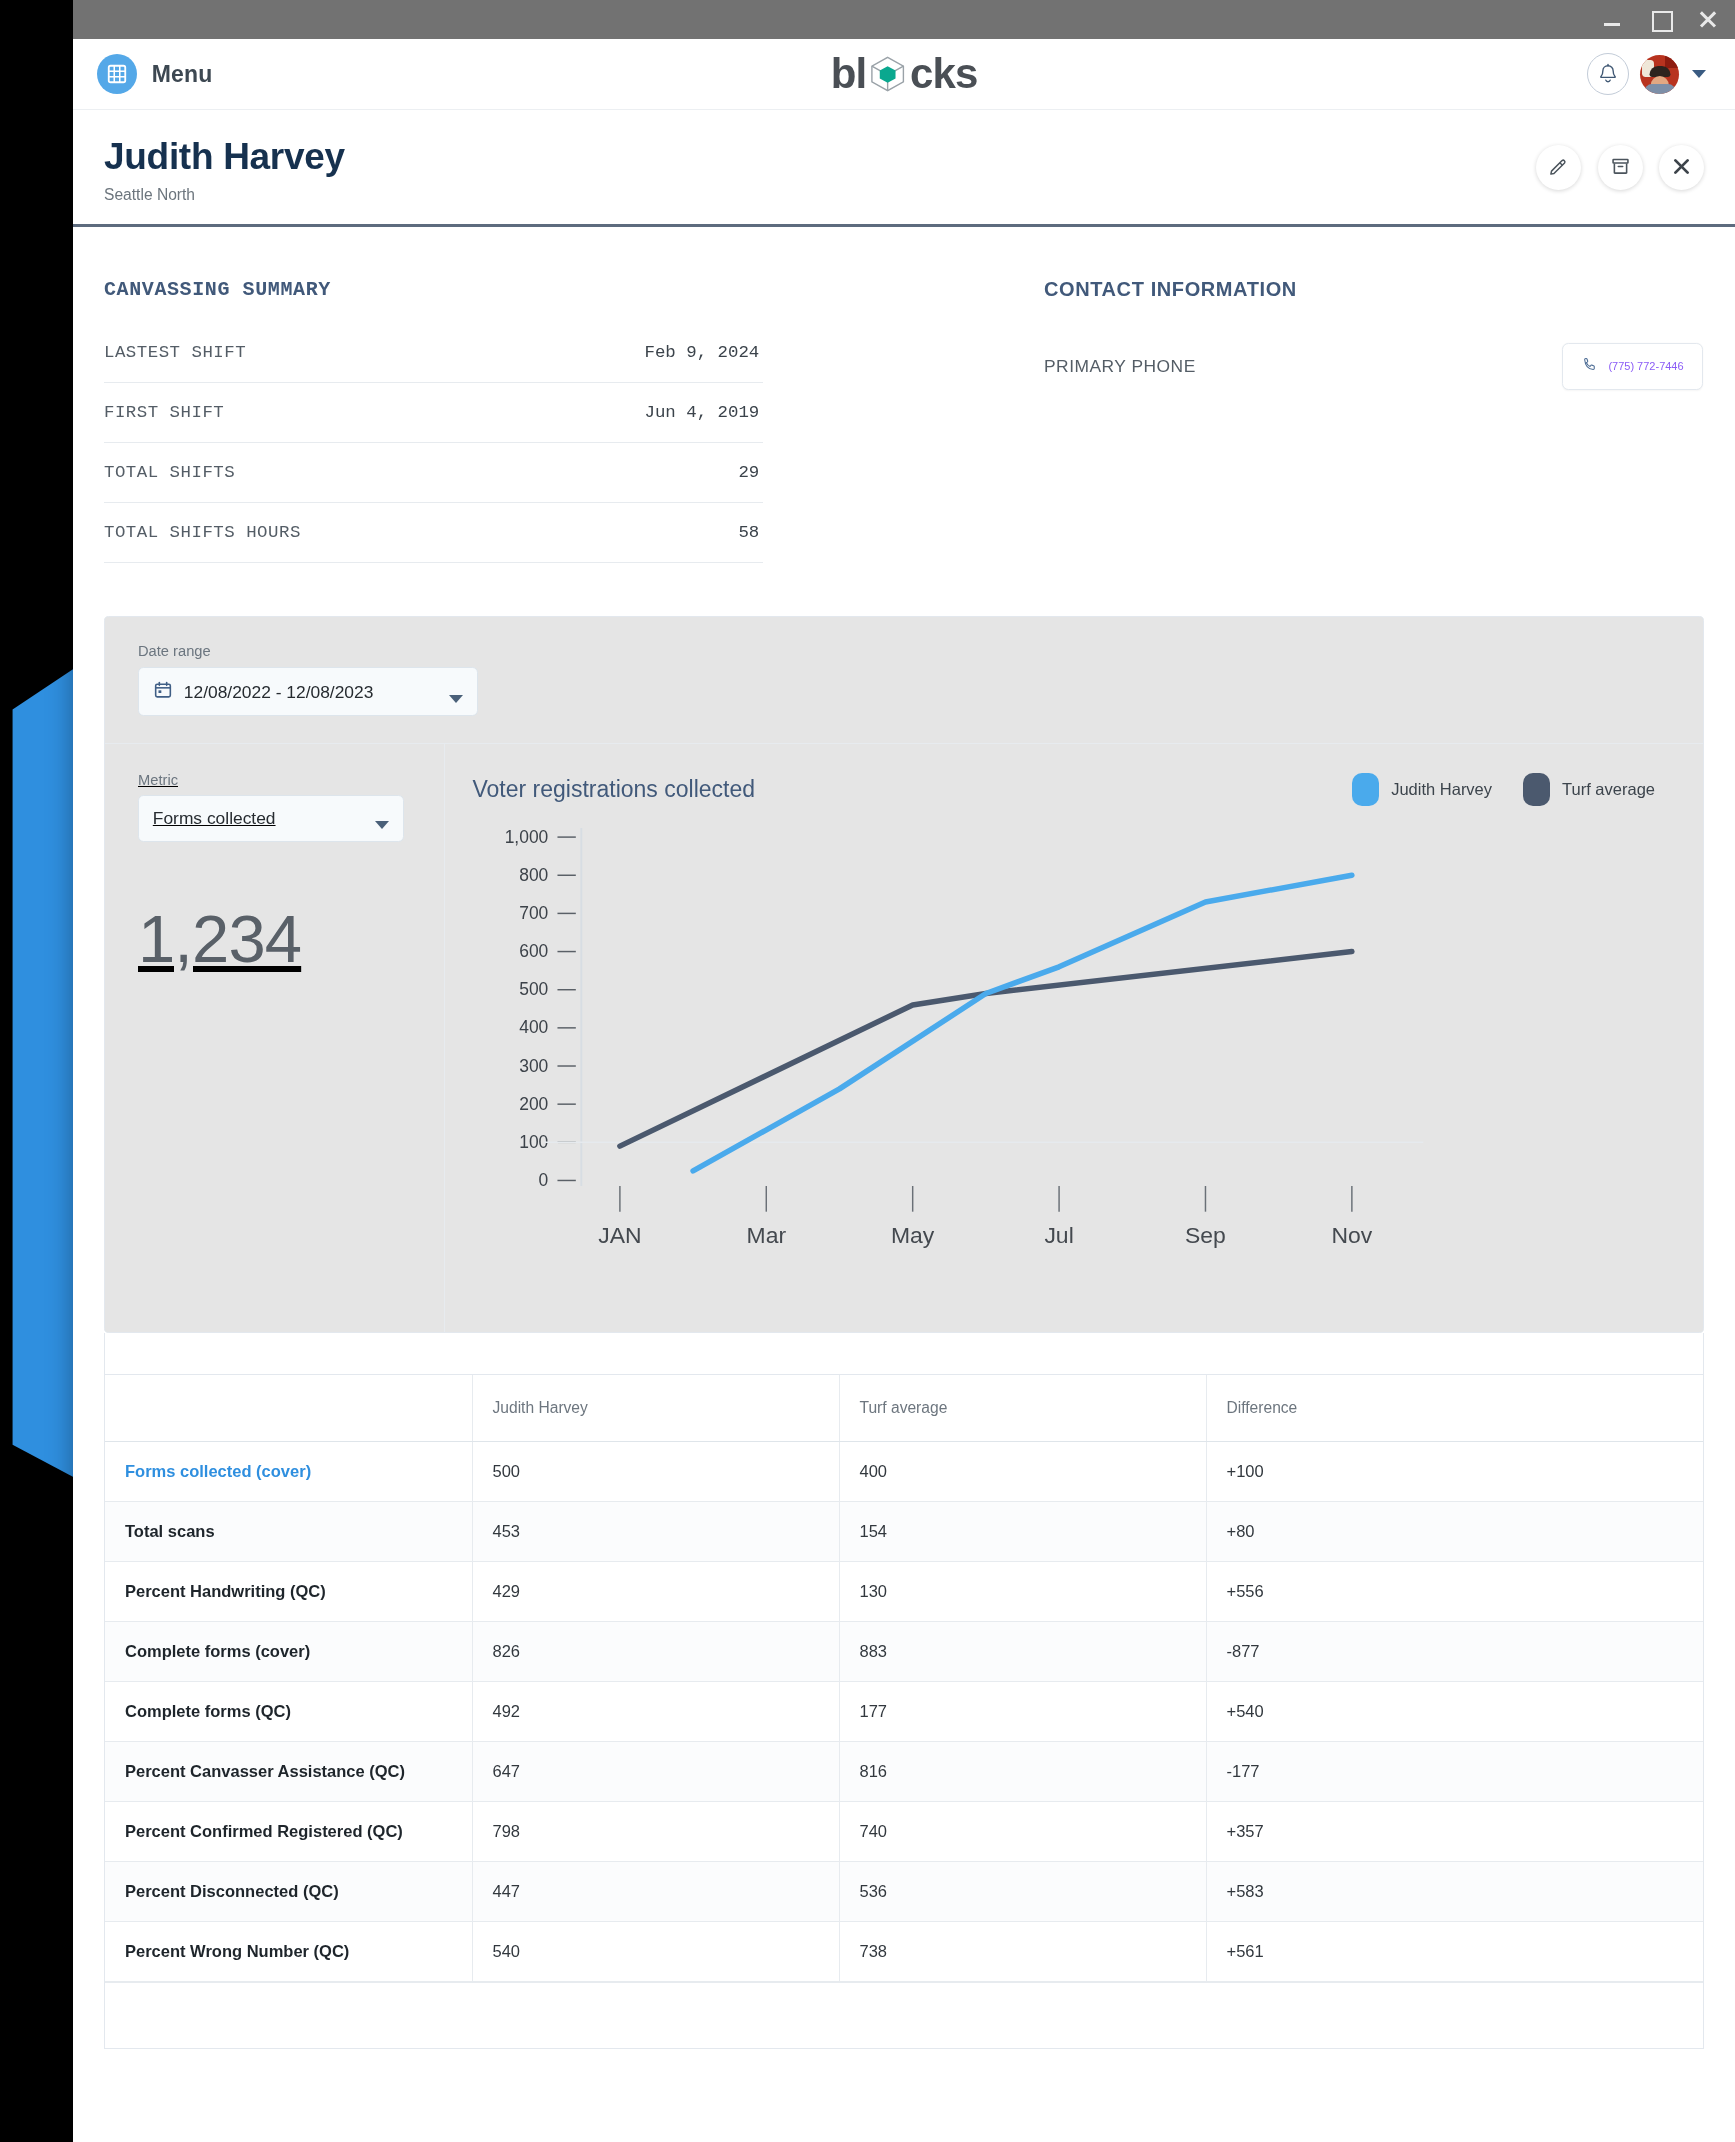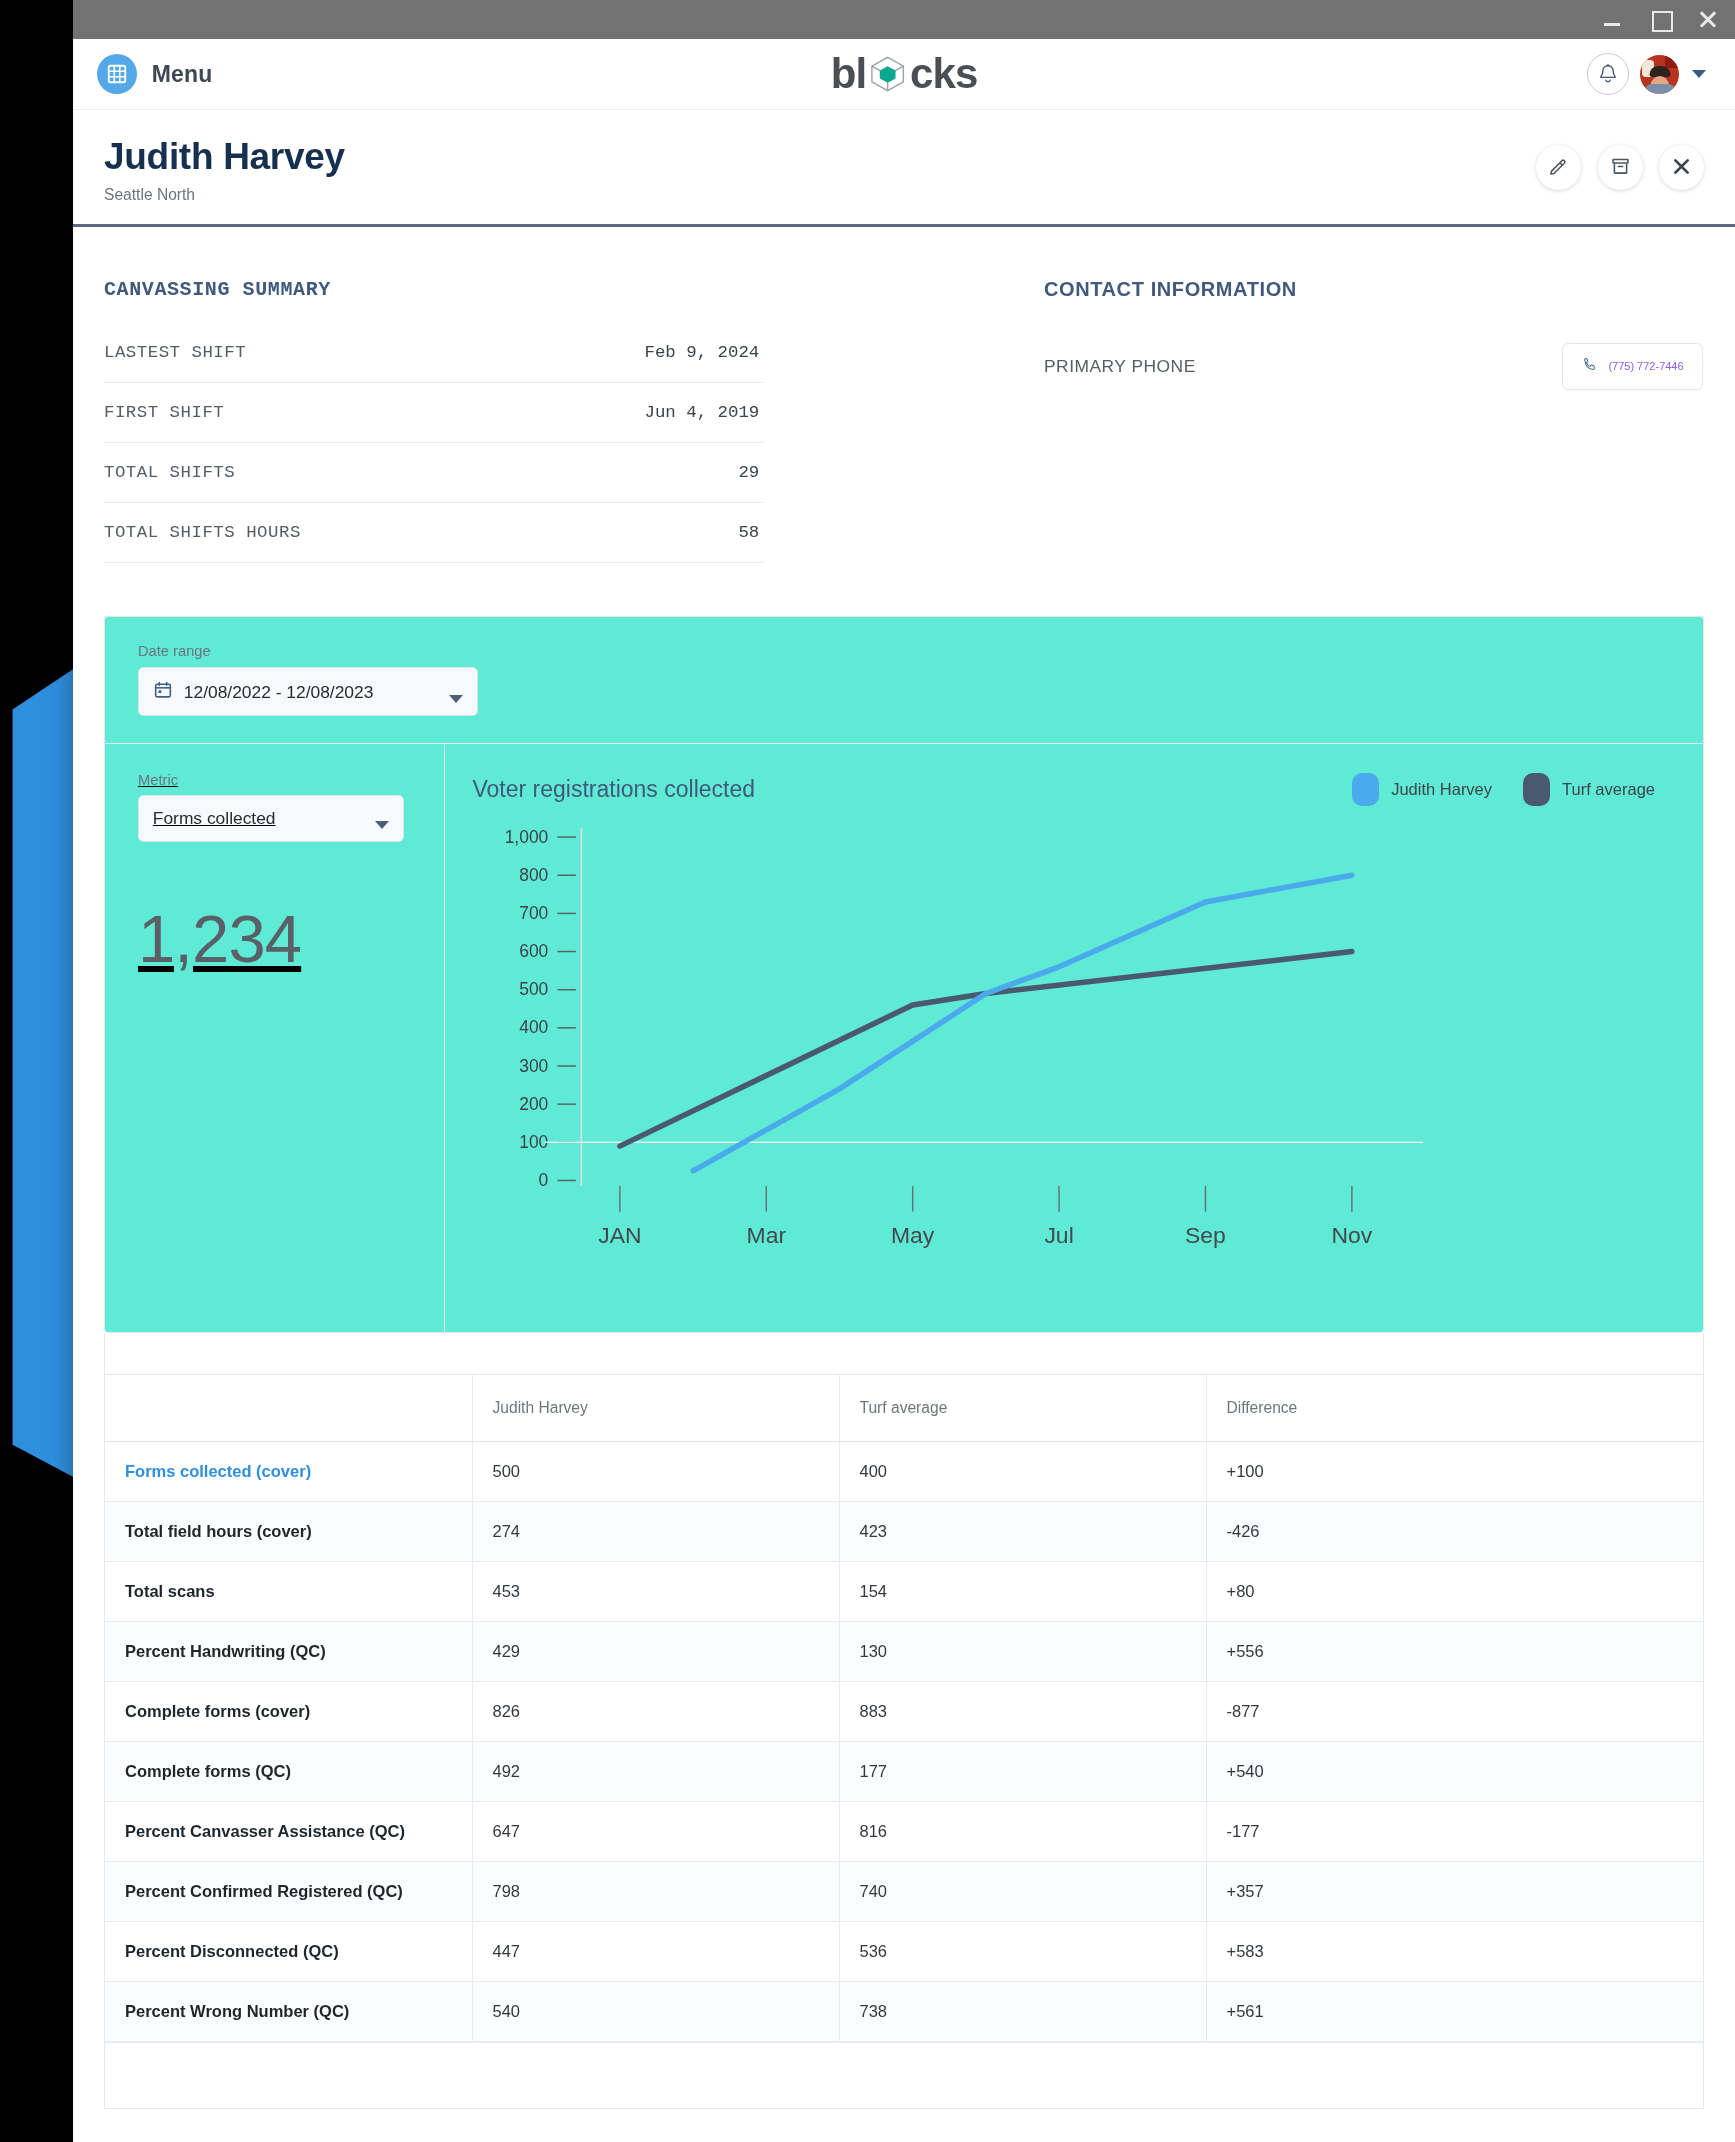--- a/index.html
+++ b/index.html
@@ -118,21 +118,21 @@
 
   .ci-row { display:flex; align-items:center; justify-content:space-between; padding-top: 20px; }
   .phone-pill {
     display:flex; align-items:center; gap:10px; border:0.9px solid #e3e8ee; border-radius:6.4px;
     padding: 12px 18.4px; background:#fff; box-shadow: 0 0.9px 1.8px rgba(0,0,0,.04);
   }
   .phone-num { font-size: 11px; color:#8b5cf6; }
 
   
   .chart-card {
-    margin-top: 53px; border:0.9px solid #e3e8ee; border-radius: 4.6px; background:#5eead4;
+    margin-top: 53px; border:0.9px solid #e3e8ee; border-radius: 4.6px; background:#e5e5e5;
   }
   .card-top { padding: 26px 33px 27.5px 33px; border-bottom:0.9px solid #e7ebef; }
   .fld-label { font-size: 14.7px; color:#6b757f; margin-bottom: 7.3px; }
   .select-box {
     display:flex; align-items:flex-end; gap:11px; border:0.9px solid #dde5ec; border-radius:5.5px;
     background:#f7fafc; padding: 12px 13.8px; width: 340px;
   }
   .select-box.metric { width: 266px; }
   .select-val { font-size: 17.4px; color:#262b30; }
   .sel-caret {
@@ -409,26 +409,20 @@
             </tr>
           </thead>
           <tbody id="table-body">
               <tr>
                 <td class="rowlabel link">Forms collected (cover)</td>
                 <td>500</td>
                 <td>400</td>
                 <td>+100</td>
               </tr>
               <tr>
-                <td class="rowlabel">Total field hours (cover)</td>
-                <td>274</td>
-                <td>423</td>
-                <td>-426</td>
-              </tr>
-              <tr>
                 <td class="rowlabel">Total scans</td>
                 <td>453</td>
                 <td>154</td>
                 <td>+80</td>
               </tr>
               <tr>
                 <td class="rowlabel">Percent Handwriting (QC)</td>
                 <td>429</td>
                 <td>130</td>
                 <td>+556</td>

